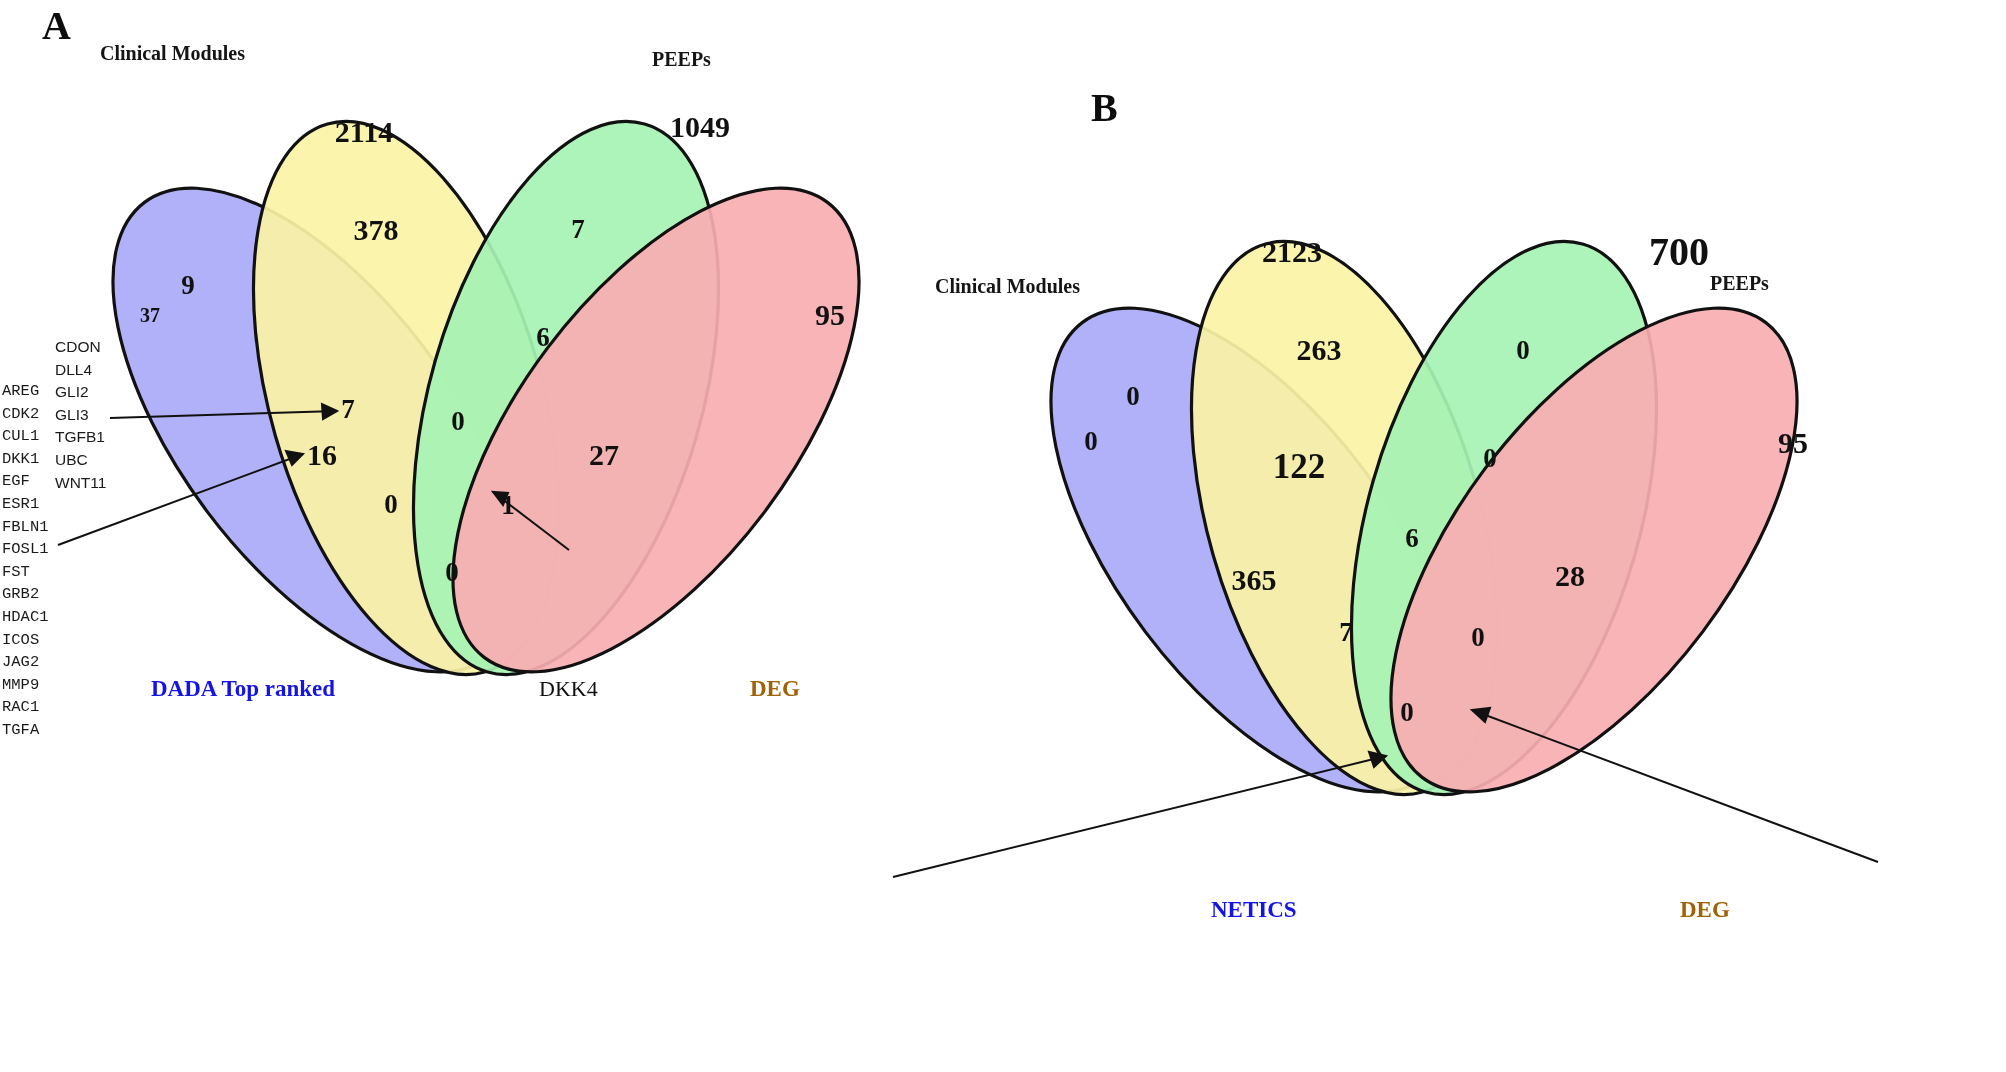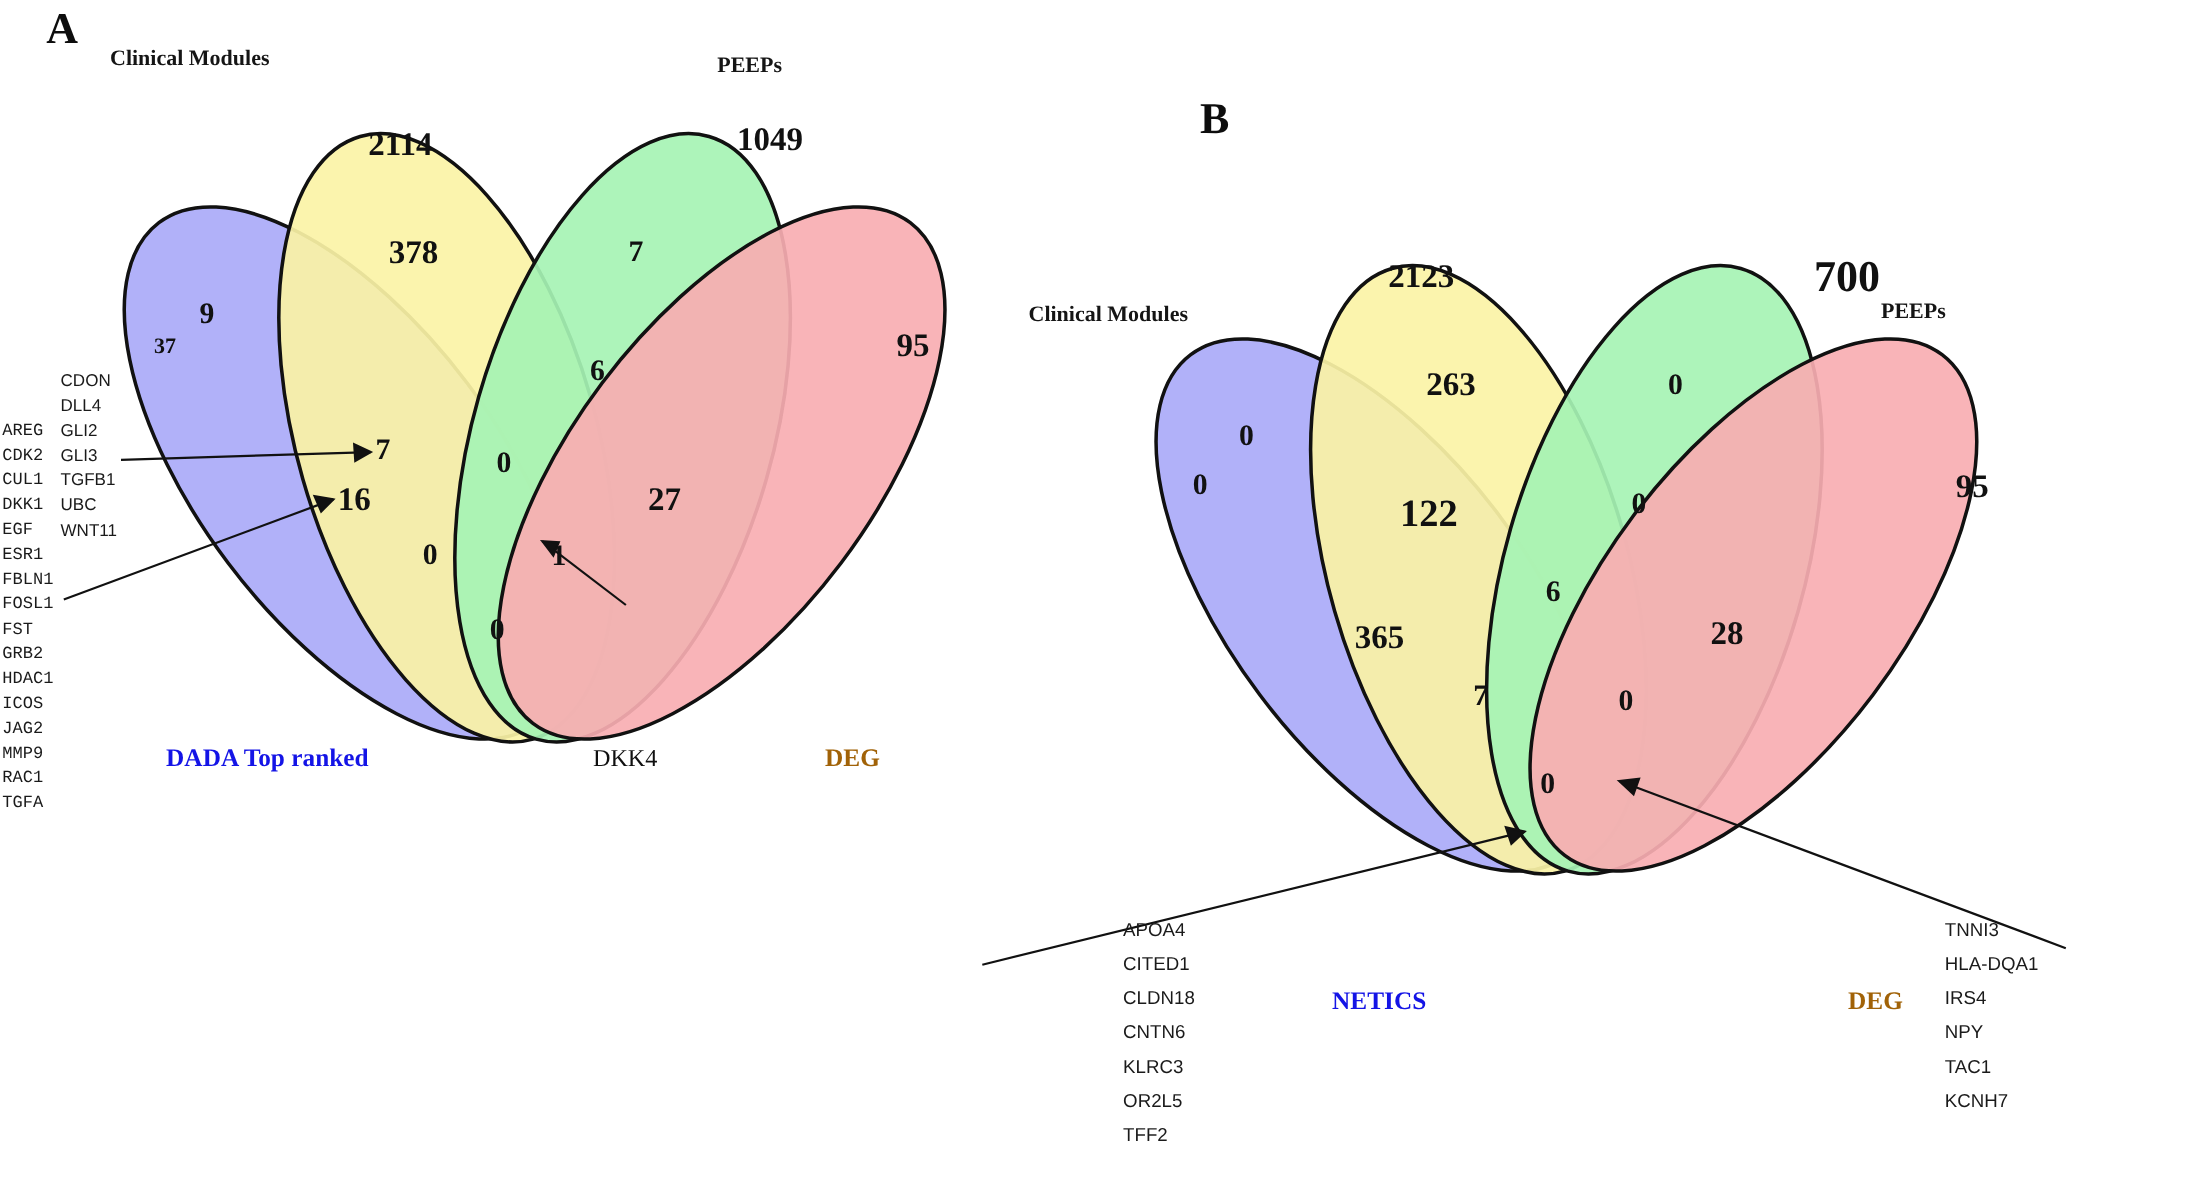--- a/index.html
+++ b/index.html
@@ -148,30 +148,13 @@
   <div class="count" style="left:790px;top:443px;font-size:30px;">95</div>
   <div class="count" style="left:296px;top:467px;font-size:35px;">122</div>
   <div class="count" style="left:487px;top:458px;font-size:27px;">0</div>
   <div class="count" style="left:251px;top:580px;font-size:30px;">365</div>
   <div class="count" style="left:409px;top:538px;font-size:27px;">6</div>
   <div class="count" style="left:567px;top:576px;font-size:30px;">28</div>
   <div class="count" style="left:343px;top:632px;font-size:27px;">7</div>
   <div class="count" style="left:475px;top:637px;font-size:27px;">0</div>
   <div class="count" style="left:404px;top:712px;font-size:27px;">0</div>
 
-  <div class="gene-list" style="left:18px;top:830px;line-height:31px;font-size:17px;">
-      <span>APOA4</span>
-      <span>CITED1</span>
-      <span>CLDN18</span>
-      <span>CNTN6</span>
-      <span>KLRC3</span>
-      <span>OR2L5</span>
-      <span>TFF2</span>
-    </div>
-  <div class="gene-list" style="left:765px;top:830px;line-height:31px;font-size:17px;">
-      <span>TNNI3</span>
-      <span>HLA-DQA1</span>
-      <span>IRS4</span>
-      <span>NPY</span>
-      <span>TAC1</span>
-      <span>KCNH7</span>
-    </div>
 </div>
 
 </body></html>

